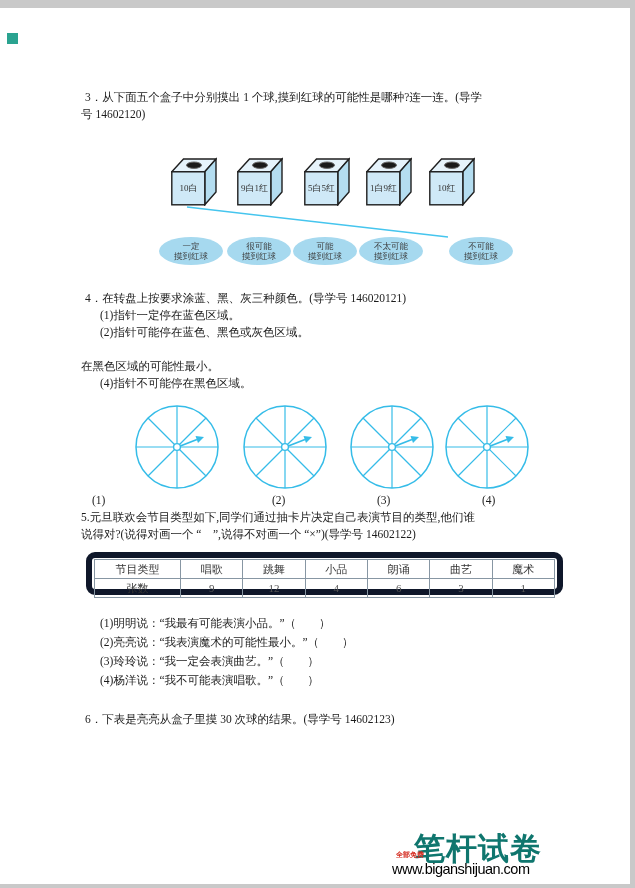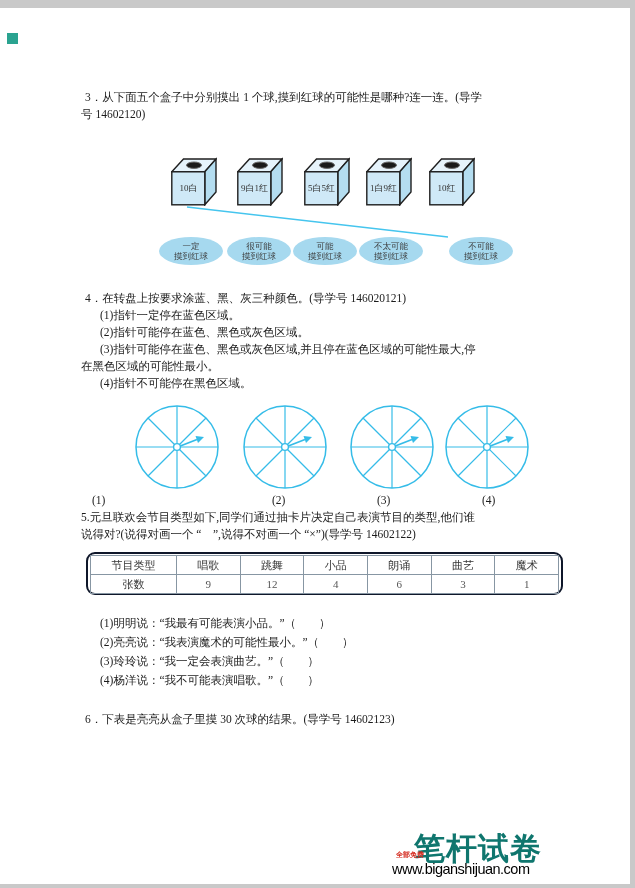--- a/index.html
+++ b/index.html
@@ -32,21 +32,21 @@
     background:#a6d9ef;display:flex;flex-direction:column;align-items:center;justify-content:center;
     font-size:8.5px;line-height:10.5px;color:#3a3a3a;text-align:center;
   }
 
   
   .spin{position:absolute;width:88px;height:88px;}
 
   
   .tablewrap{
     position:absolute;left:86px;top:552px;width:477px;height:43px;box-sizing:border-box;
-    border:2px solid #0f172a;border-radius:9px;padding:1px 2px;background:#fff;
+    border:6px solid #0f172a;border-radius:9px;padding:1px 2px;background:#fff;
   }
   .tablewrap table{width:100%;height:100%;border-collapse:collapse;table-layout:fixed;}
   .tablewrap td{
     border:1px solid #8796a3;text-align:center;vertical-align:middle;
     font-size:11px;color:#333;padding:0;height:18px;
   }
   .tablewrap tr td:first-child{width:85px;}
   .tablewrap td.num{color:#555;}
 
   
@@ -143,21 +143,20 @@
     <span>摸到红球</span>
   </div>
   <div class="bub" style="left:449px;top:237px">
     <span>不可能</span>
     <span>摸到红球</span>
   </div>
 
   <div class="tl" style="left:85px;top:291px">4．在转盘上按要求涂蓝、黑、灰三种颜色。(导学号 146020121)</div>
   <div class="tl" style="left:100px;top:308px">(1)指针一定停在蓝色区域。</div>
   <div class="tl" style="left:100px;top:325px">(2)指针可能停在蓝色、黑色或灰色区域。</div>
-  <div class="tl" style="left:100px;top:342px">(3)指针可能停在蓝色、黑色或灰色区域,并且停在蓝色区域的可能性最大,停</div>
   <div class="tl" style="left:81px;top:359px">在黑色区域的可能性最小。</div>
   <div class="tl" style="left:100px;top:376px">(4)指针不可能停在黑色区域。</div>
 
   <svg class="spin" style="left:133px;top:403px" viewBox="0 0 88 88">
     <circle cx="44" cy="44" r="41" fill="none" stroke="#35bce8" stroke-width="1.5"></circle>
     <line x1="44" y1="3" x2="44" y2="85" stroke="#35bce8" stroke-width="1.2"></line>
     <line x1="3" y1="44" x2="85" y2="44" stroke="#35bce8" stroke-width="1.2"></line>
     <line x1="15" y1="15" x2="73" y2="73" stroke="#35bce8" stroke-width="1.2"></line>
     <line x1="15" y1="73" x2="73" y2="15" stroke="#35bce8" stroke-width="1.2"></line>
     <line x1="46" y1="43.5" x2="64" y2="36.5" stroke="#35bce8" stroke-width="1.8"></line>

